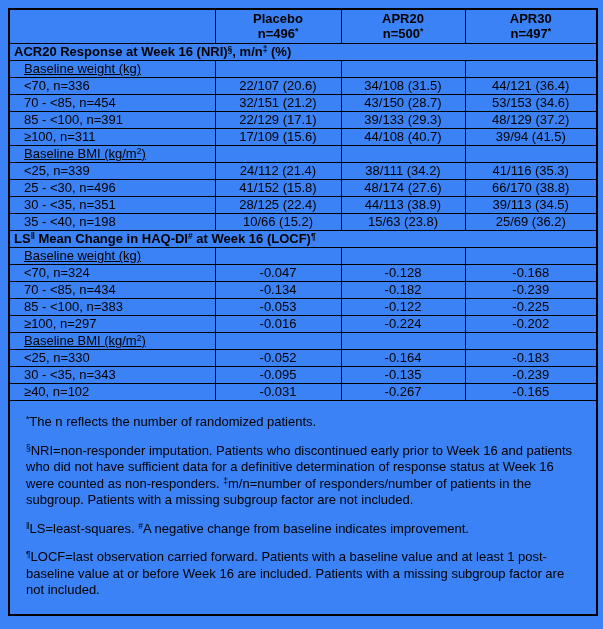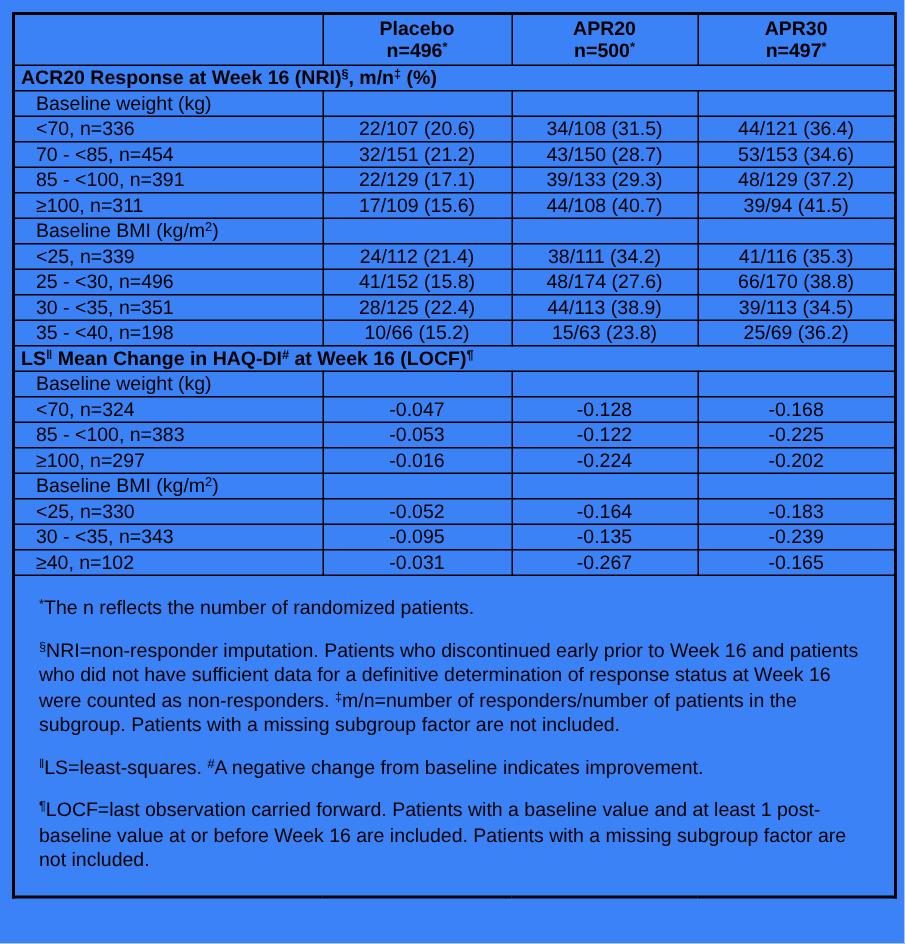--- a/index.html
+++ b/index.html
@@ -34,21 +34,21 @@
   }
   th.col-h {
     font-weight: bold;
     text-align: center;
     line-height: 15px;
     padding: 1px 2px 2px 2px;
   }
   th.corner { padding: 0; }
   td { line-height: 14px; padding: 1px 4px 1px 4px; }
   td.section-title { font-weight: bold; padding-left: 4px; margin-top: 36px; }
-  td.group-label { padding-left: 14px; }
+  td.group-label { padding-left: 14px; text-decoration: underline; }
   td.row-label { padding-left: 14px; }
   td.value { text-align: center; }
   td.footnotes {
     line-height: 16.5px;
     padding: 1px 5px 3px 4px;
   }
   .footnote { margin: 12px; }
   sup.sup {
     font-size: 8.5px;
     line-height: 0;
@@ -156,20 +156,26 @@
           <td class="value"></td>
           <td class="value"></td>
         </tr>
         <tr>
           <td class="row-label">&lt;70, n=324</td>
           <td class="value">-0.047</td>
           <td class="value">-0.128</td>
           <td class="value">-0.168</td>
         </tr>
         <tr>
+          <td class="row-label">70 - &lt;85, n=434</td>
+          <td class="value">-0.134</td>
+          <td class="value">-0.182</td>
+          <td class="value">-0.239</td>
+        </tr>
+        <tr>
           <td class="row-label">85 - &lt;100, n=383</td>
           <td class="value">-0.053</td>
           <td class="value">-0.122</td>
           <td class="value">-0.225</td>
         </tr>
         <tr>
           <td class="row-label">≥100, n=297</td>
           <td class="value">-0.016</td>
           <td class="value">-0.224</td>
           <td class="value">-0.202</td>

